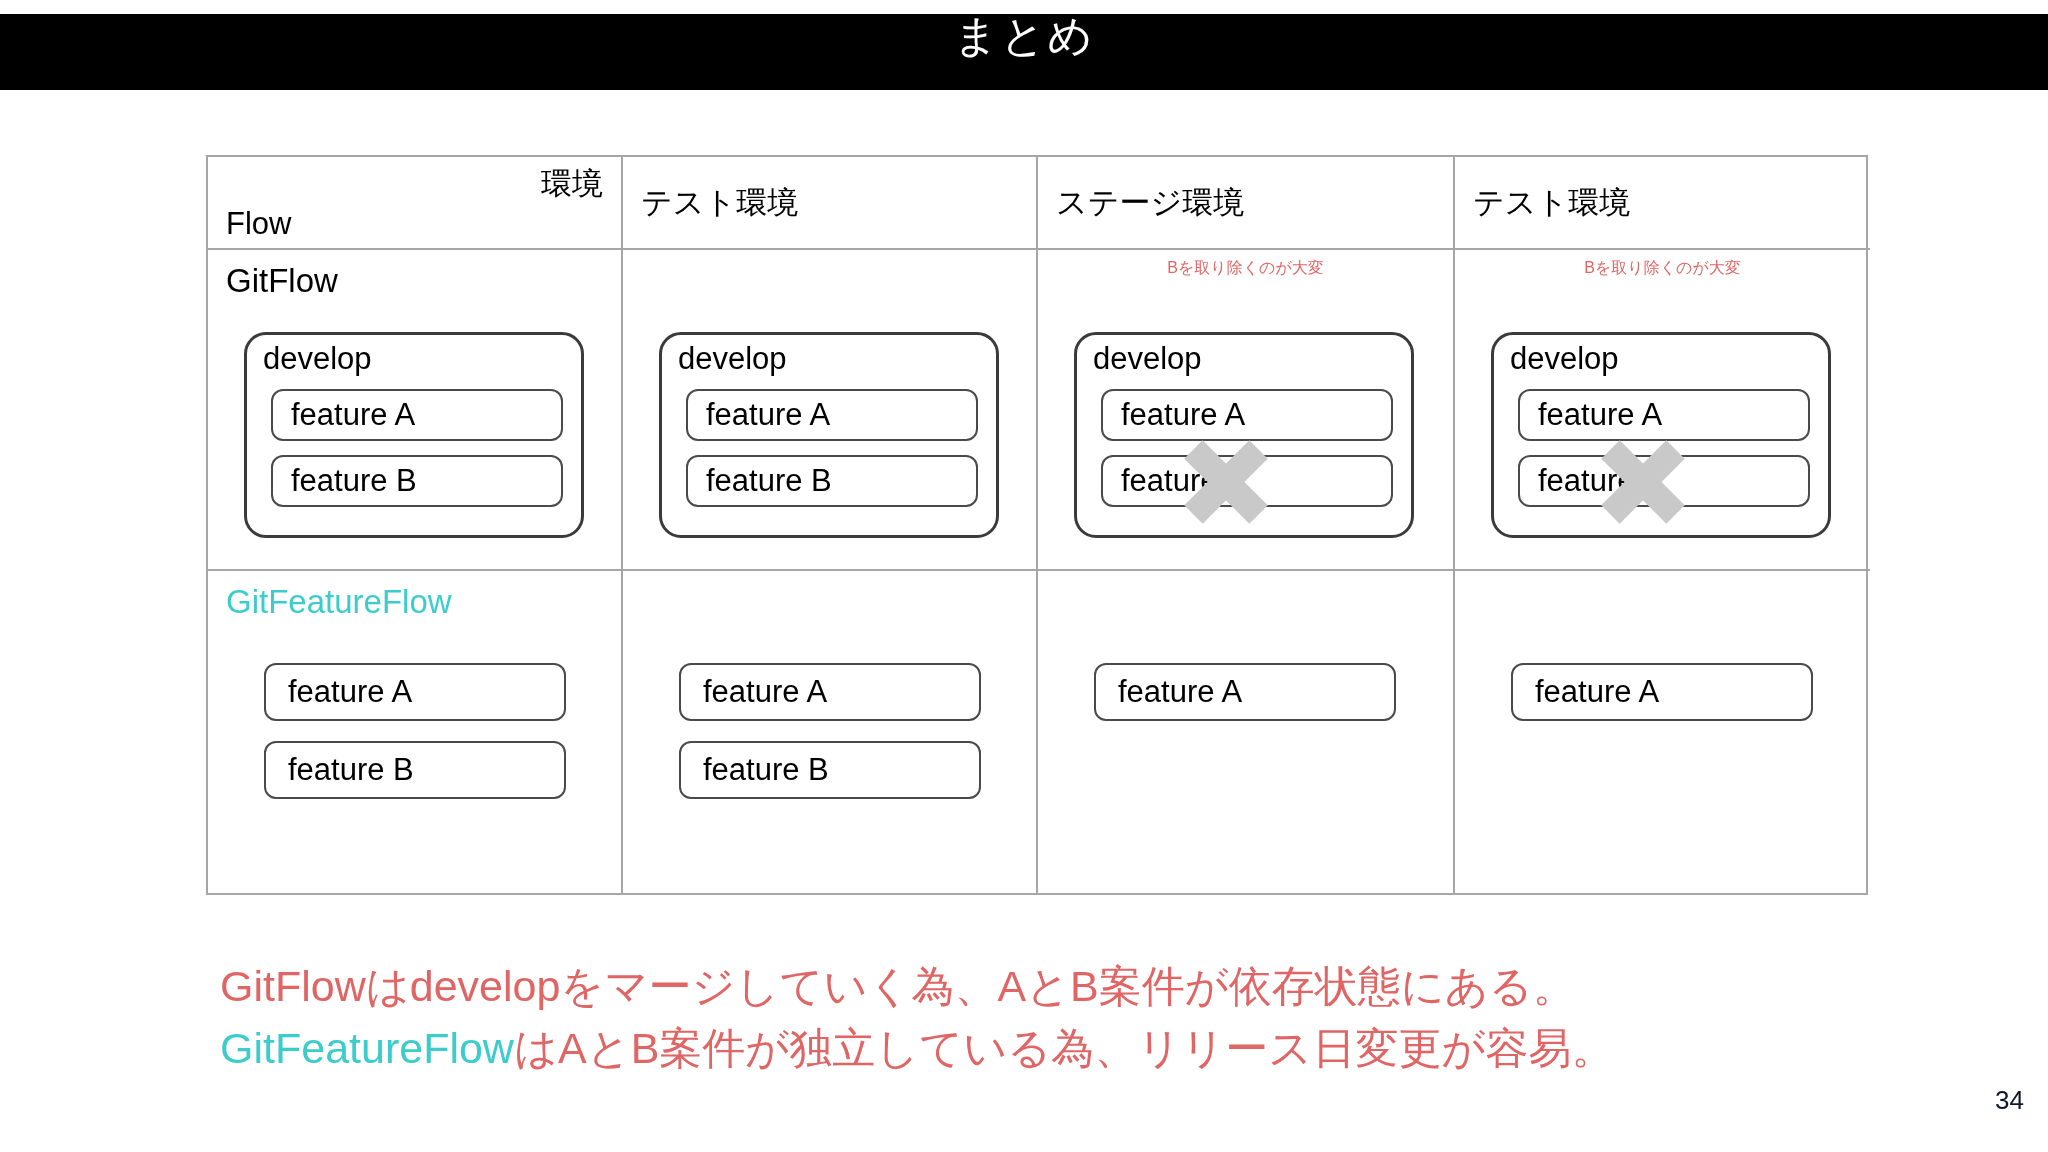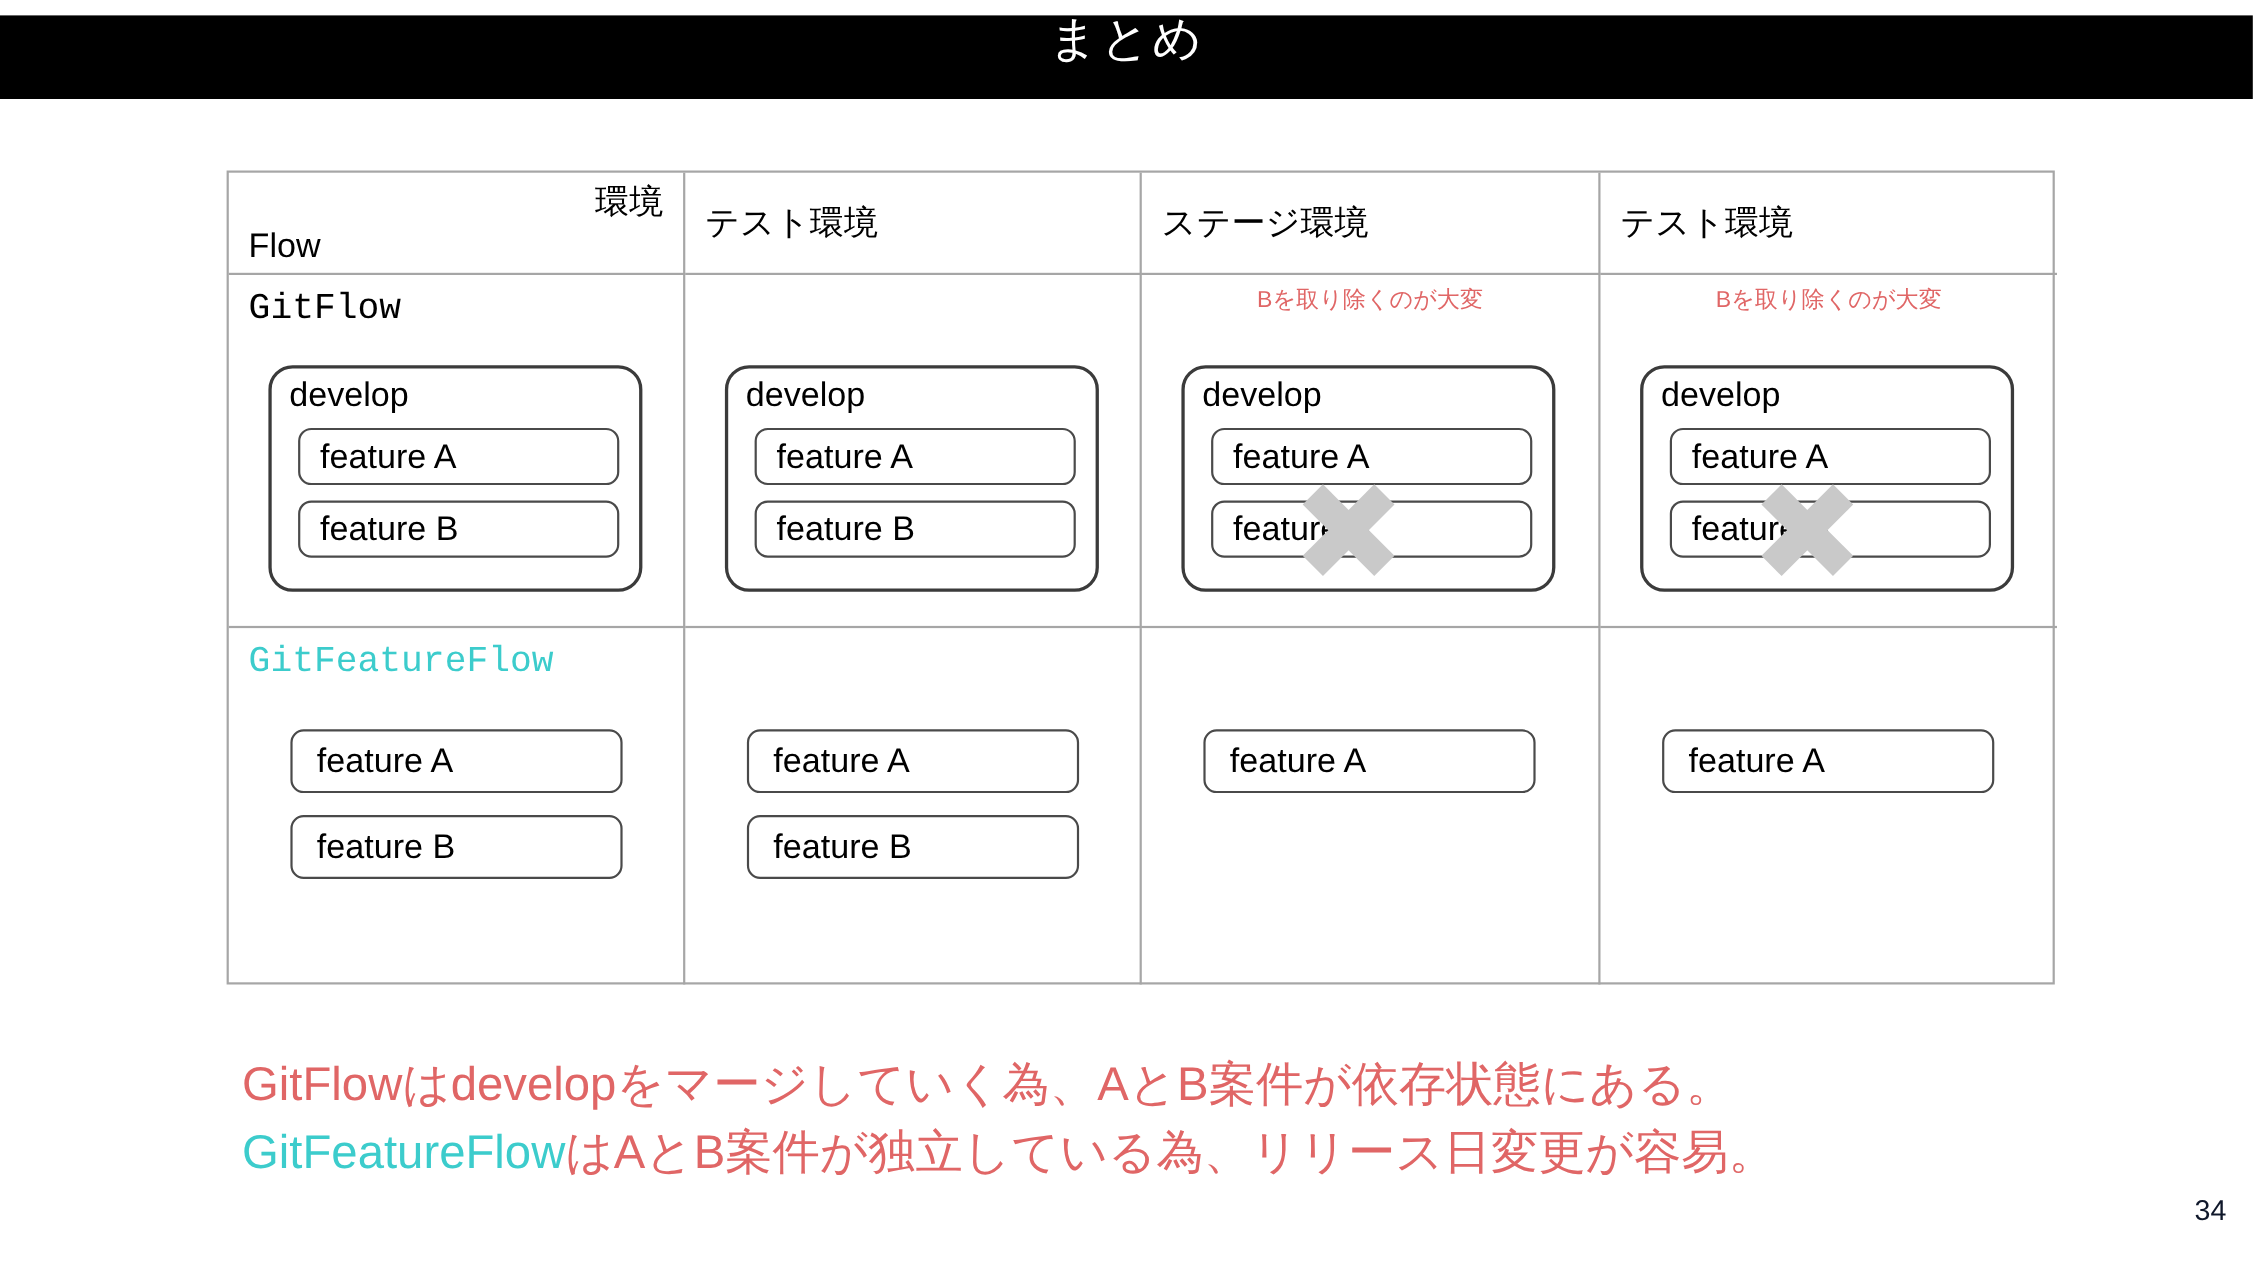--- a/index.html
+++ b/index.html
@@ -84,32 +84,31 @@
     bottom: 6px;
     font-size: 31px;
   }
 
   
   .flow-name {
     position: absolute;
     left: 18px;
     top: 12px;
     font-size: 33px;
-    font-family: Liberation Mono, monospace;
   }
   .flow-name.teal { color: #3ccccc; }
 
   
   .note {
     position: absolute;
     top: 8px;
     left: 0;
     width: 100%;
     text-align: center;
-    font-size: 21px;
+    font-size: 16px;
     color: #e06666;
   }
 
   
   .develop-box {
     position: absolute;
     left: 36px;
     top: 82px;
     width: 340px;
     height: 206px;

